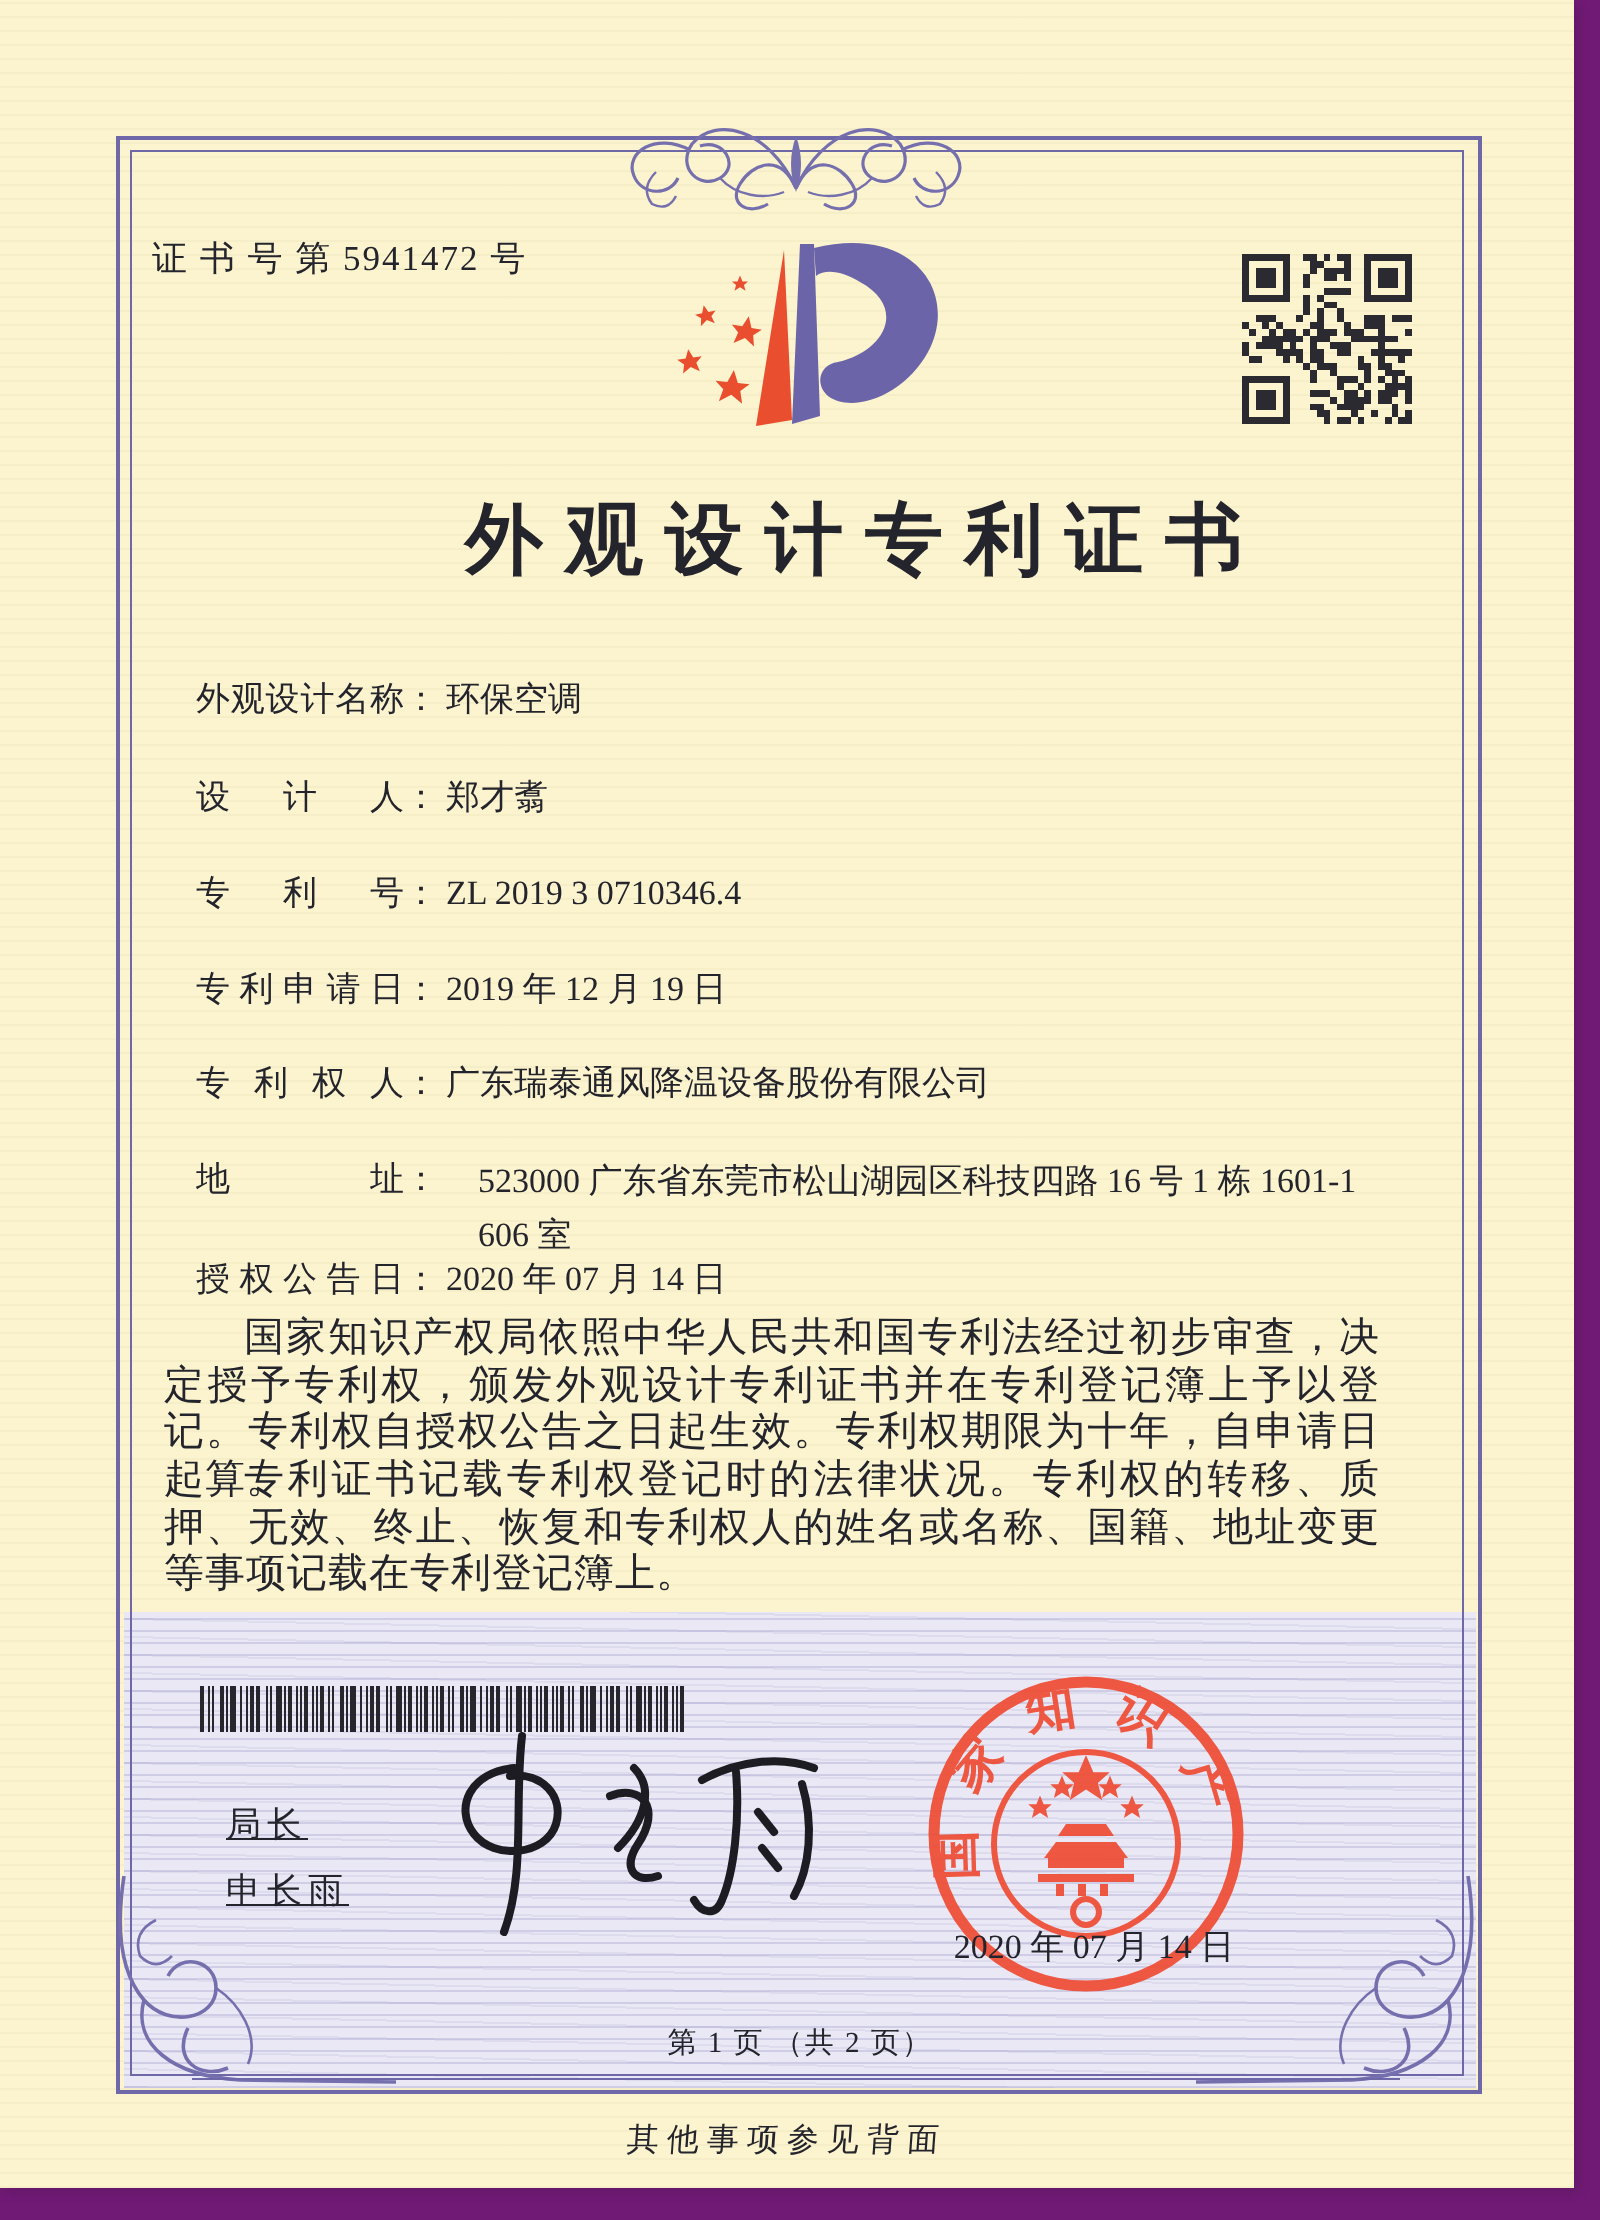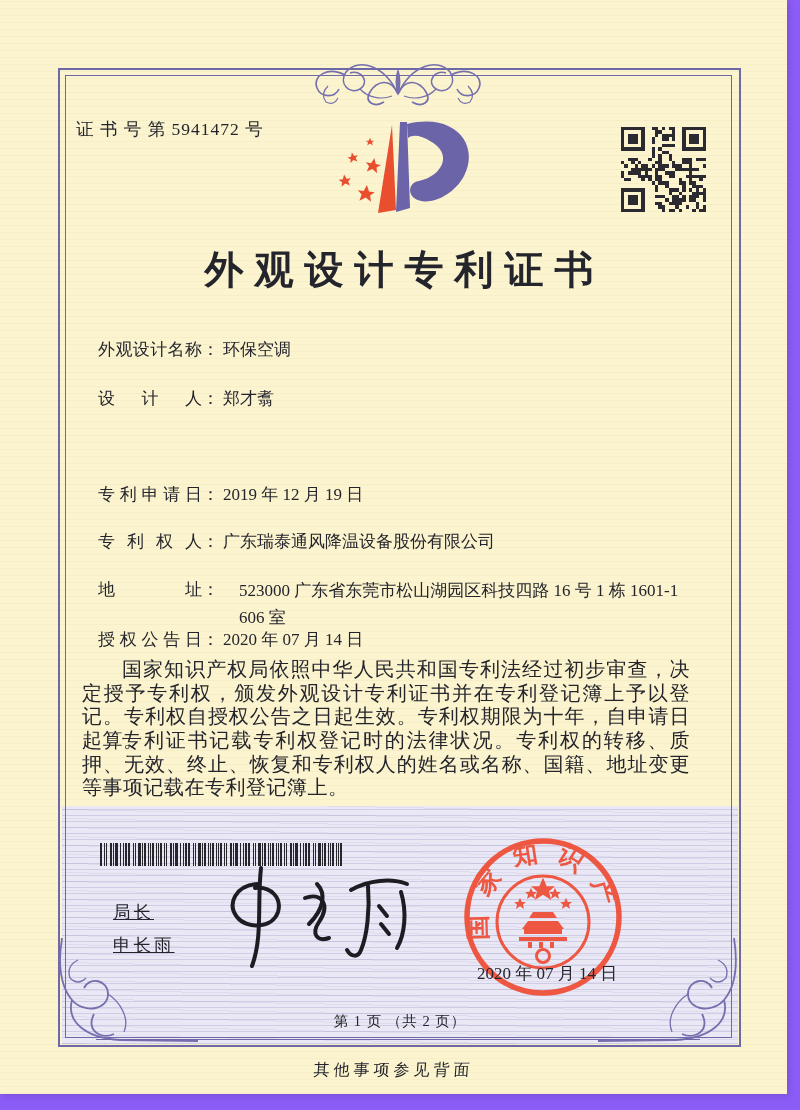--- a/index.html
+++ b/index.html
@@ -1,32 +1,32 @@
 <!DOCTYPE html>
 <html><head>
 <meta charset="utf-8">
 <style>
   html,body{margin:0;padding:0;background:#f4f3ef;}
-  .stage{position:relative;width:800px;height:1110px;background:#8b5cf6;overflow:hidden;
+  .stage{position:relative;width:800px;height:1110px;background:#701a75;overflow:hidden;
          font-family:"Liberation Serif","DejaVu Serif",serif;color:#24242c;}
   .paper{position:absolute;left:0;top:0;width:787px;height:1094px;background:#fbf4cf;
          background-image:repeating-linear-gradient(0deg, rgba(170,158,100,0.07) 0 1px, transparent 1px 7px);
          box-shadow:2px 2px 6px rgba(0,0,0,0.12);}
   
   .band{position:absolute;left:62px;top:806px;width:676px;height:238px;background:#e9e8f4;
         background-image:repeating-linear-gradient(0deg, rgba(116,110,176,0.22) 0 1px, transparent 1px 6px),
                          repeating-linear-gradient(1.2deg, rgba(116,110,176,0.10) 0 1px, transparent 1px 9px);}
   
   .frame-outer{position:absolute;left:58px;top:68px;width:679px;height:975px;
                border:2.5px solid #6f68a8;}
   .frame-inner{position:absolute;left:65px;top:75px;width:665px;height:961px;
                border:1.2px solid #6f68a8;}
   .cert-no{position:absolute;left:76px;top:117px;font-size:17.5px;letter-spacing:1px;}
   .title{position:absolute;left:58px;top:243px;width:682px;text-align:center;
-         font-size:39px;font-weight:700;letter-spacing:11px;text-indent:11px;}
+         font-size:39px;font-weight:700;letter-spacing:11px;text-indent:11px;padding-left:28px;}
   .row{position:absolute;left:98px;font-size:17px;line-height:26px;white-space:nowrap;}
   .f-label{display:inline-block;width:104px;text-align:justify;text-align-last:justify;vertical-align:top;}
   .f-colon{display:inline-block;vertical-align:top;}
   .f-value{display:inline-block;margin-left:4px;vertical-align:top;}
   .addr-val{display:inline-block;margin-left:20px;vertical-align:top;white-space:normal;width:500px;line-height:27px;}
   .para{position:absolute;left:82px;width:608px;font-size:20px;line-height:23.5px;
         text-align:justify;text-indent:2em;letter-spacing:0.5px;}
   .barcode{position:absolute;left:100px;top:843px;width:243px;height:23px;}
   .officer{position:absolute;left:113px;top:896px;font-family:"Liberation Sans","DejaVu Sans",sans-serif;
            font-size:17.5px;line-height:33px;letter-spacing:3px;text-decoration:underline;}
@@ -301,20 +301,23 @@
       </svg>
 
     <div class="title">外观设计专利证书</div>
 
     <div class="row" style="top:337px">
       <span class="f-label">外观设计名称</span><span class="f-colon">：</span><span class="f-value">环保空调</span>
     </div>
     <div class="row" style="top:386px">
       <span class="f-label">设计人</span><span class="f-colon">：</span><span class="f-value">郑才翥</span>
     </div>
+    <div class="row" style="top:434px">
+      <span class="f-label">专利号</span><span class="f-colon">：</span><span class="f-value">ZL 2019 3 0710346.4</span>
+    </div>
     <div class="row" style="top:482px">
       <span class="f-label">专利申请日</span><span class="f-colon">：</span><span class="f-value">2019 年 12 月 19 日</span>
     </div>
     <div class="row" style="top:529px">
       <span class="f-label">专利权人</span><span class="f-colon">：</span><span class="f-value">广东瑞泰通风降温设备股份有限公司</span>
     </div>
     <div class="row" style="top:577px">
       <span class="f-label">地址</span><span class="f-colon">：</span><span class="addr-val"><span>523000 广东省东莞市松山湖园区科技四路 16 号 1 栋 1601-1</span><br><span>606 室</span></span>
     </div>
     <div class="row" style="top:627px">

